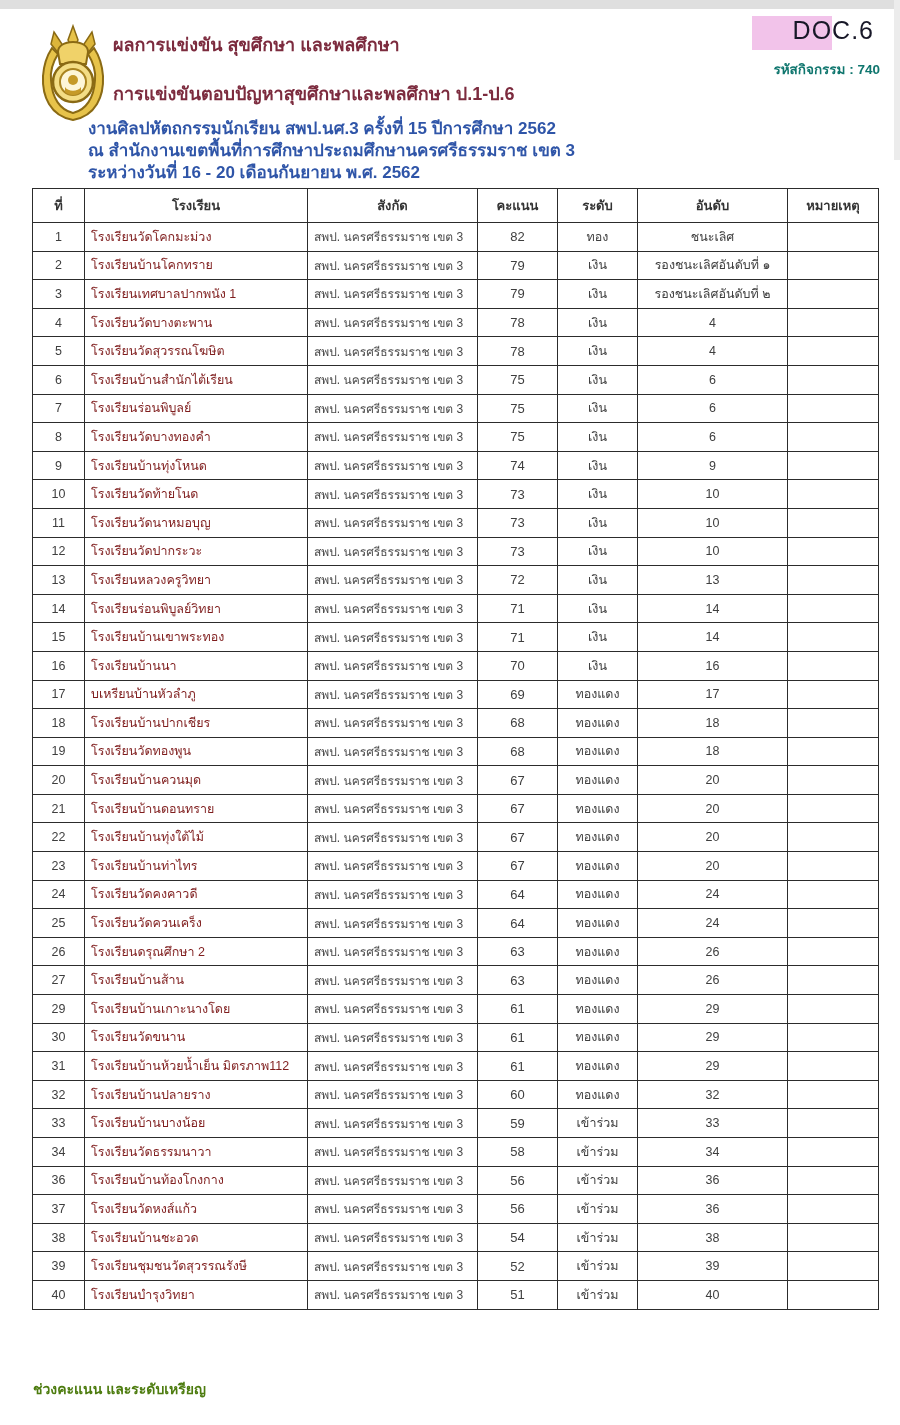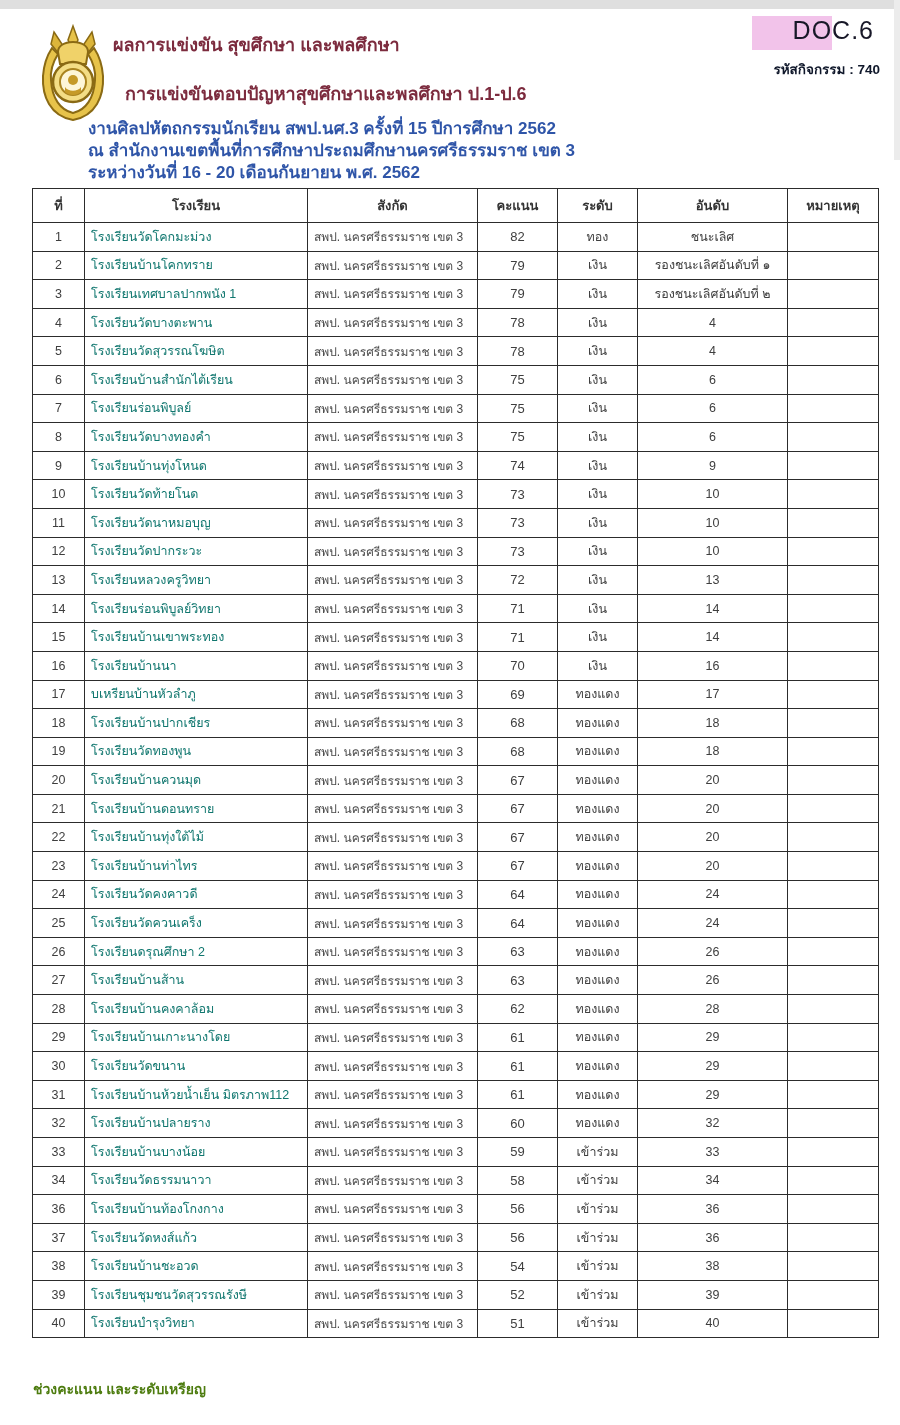--- a/index.html
+++ b/index.html
@@ -9,39 +9,39 @@
     font-family:"Liberation Sans","DejaVu Sans",sans-serif;
     overflow:hidden;
   }
   .photo-edge-top{position:absolute;top:0;left:0;width:900px;height:9px;background:#dfdfdf;}
   .photo-edge-right{position:absolute;top:0;right:0;width:6px;height:160px;background:#ececec;}
 
   
   .logo{position:absolute;left:34px;top:24px;width:78px;height:100px;}
   .title-block{position:absolute;left:113px;top:30px;color:#7c2b3e;font-weight:bold;}
   .title-line1{font-size:18px;margin:0 0 20px 0;}
-  .title-line2{font-size:18px;margin:12px;}
+  .title-line2{font-size:18px;margin:0;}
   .event-block{position:absolute;left:88px;top:118px;color:#2f55a8;font-weight:bold;font-size:17px;line-height:22px;}
   .doc-badge-wrap{position:absolute;left:700px;top:14px;width:190px;height:70px;}
   .doc-badge-bg{position:absolute;left:52px;top:2px;width:80px;height:34px;background:#f2c3ea;}
   .doc-badge-text{position:absolute;right:16px;top:2px;font-size:25px;font-weight:normal;color:#181828;letter-spacing:1px;}
-  .activity-code{position:absolute;right:10px;top:44px;font-size:13.5px;font-weight:bold;color:#0f172a;}
+  .activity-code{position:absolute;right:10px;top:44px;font-size:13.5px;font-weight:bold;color:#0f766e;}
 
   
   .results{position:absolute;left:32px;top:188px;border-collapse:collapse;table-layout:fixed;width:846px;}
   .results th,.results td{
     border:1.6px solid #2c2c2c;
     font-size:12.5px;color:#3e3e3e;
     padding:1px 6px;overflow:hidden;white-space:nowrap;
   }
   .results th{height:31px;font-weight:bold;text-align:center;font-size:13px;color:#333;}
   .results td{height:25.6px;}
   .results td.c-no,.results td.c-score,.results td.c-level,.results td.c-rank{text-align:center;}
   .results td.c-score{font-size:13px;}
-  .results td.c-school{color:#0f766e;}
+  .results td.c-school{color:#7f1d1d;}
   .results td.c-affil{color:#4a4a4a;font-size:12px;}
 
   
   .footer-heading{position:absolute;left:33px;top:1378px;font-size:14px;font-weight:bold;color:#4d7c0f;margin:0;}
   .footer-line{position:absolute;left:33px;top:1462px;font-size:13px;color:#4c4c4c;margin:0;}
 </style>
 </head>
 <body>
 
 <div class="photo-edge-top"></div>
@@ -341,29 +341,20 @@
       <tr>
         <td class="c-no">27</td>
         <td class="c-school">โรงเรียนบ้านส้าน</td>
         <td class="c-affil">สพป. นครศรีธรรมราช เขต 3</td>
         <td class="c-score">63</td>
         <td class="c-level">ทองแดง</td>
         <td class="c-rank">26</td>
         <td class="c-remark"></td>
       </tr>
       <tr>
-        <td class="c-no">28</td>
-        <td class="c-school">โรงเรียนบ้านคงคาล้อม</td>
-        <td class="c-affil">สพป. นครศรีธรรมราช เขต 3</td>
-        <td class="c-score">62</td>
-        <td class="c-level">ทองแดง</td>
-        <td class="c-rank">28</td>
-        <td class="c-remark"></td>
-      </tr>
-      <tr>
         <td class="c-no">29</td>
         <td class="c-school">โรงเรียนบ้านเกาะนางโดย</td>
         <td class="c-affil">สพป. นครศรีธรรมราช เขต 3</td>
         <td class="c-score">61</td>
         <td class="c-level">ทองแดง</td>
         <td class="c-rank">29</td>
         <td class="c-remark"></td>
       </tr>
       <tr>
         <td class="c-no">30</td>

